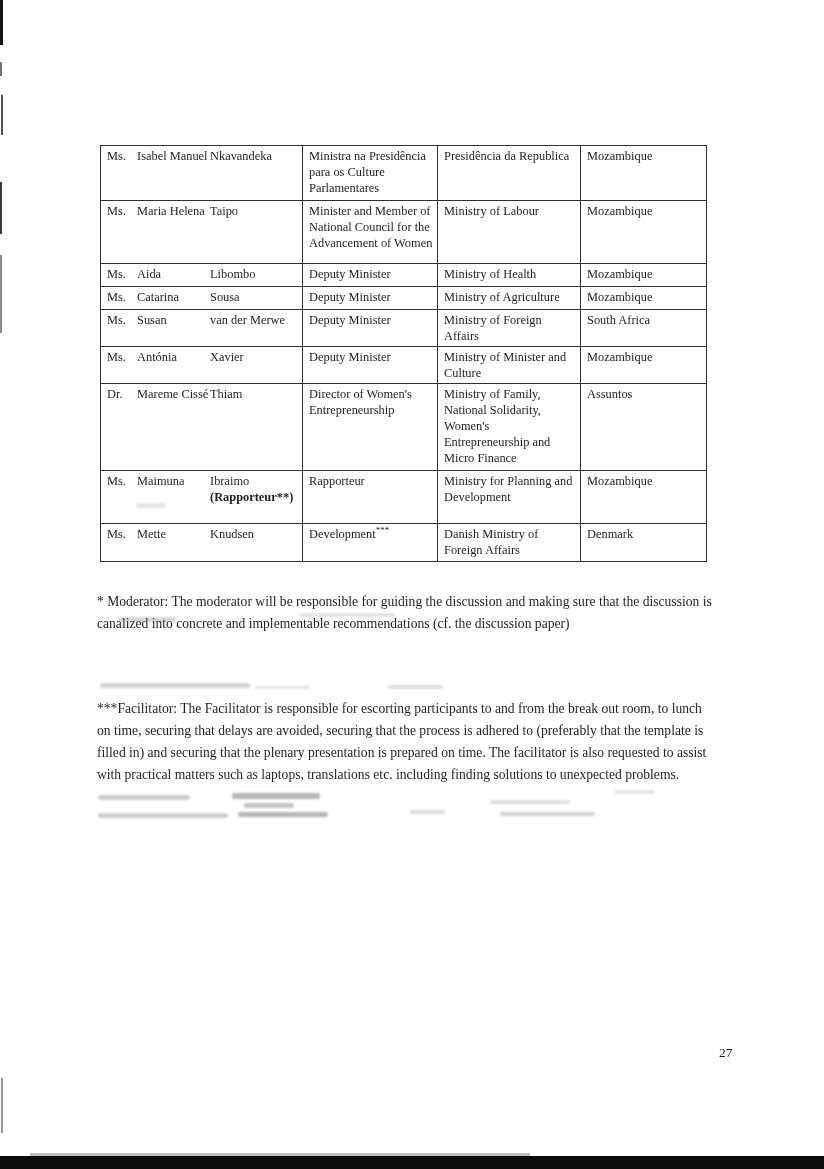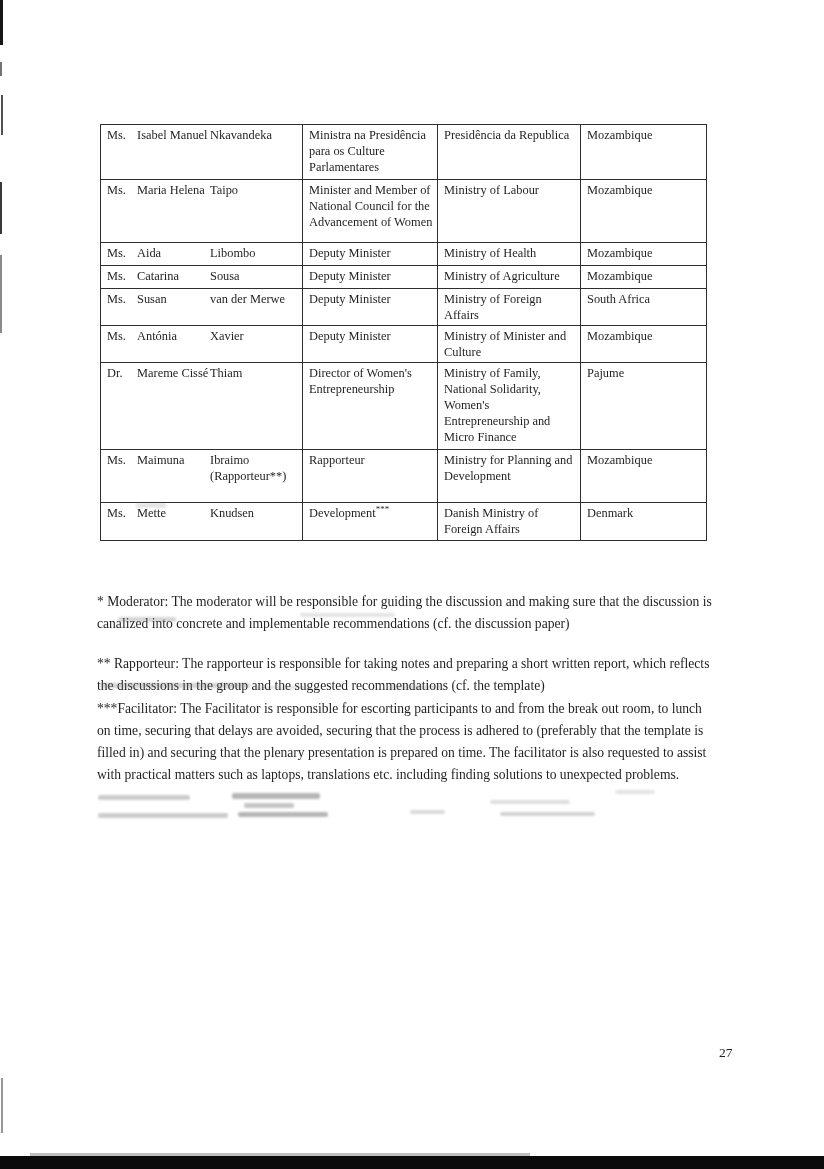--- a/index.html
+++ b/index.html
@@ -17,21 +17,21 @@
   }
   .page {
     position: absolute;
     inset: 0;
   }
 
   
   table.participants {
     position: absolute;
     left: 100px;
-    top: 124px;
+    top: 145px;
     width: 606px;
     border-collapse: collapse;
     table-layout: fixed;
     font-size: 12.4px;
     line-height: 16px;
   }
   table.participants td {
     border: 1px solid #2e2e2e;
     vertical-align: top;
     padding: 2px 4px 2px 6px;
@@ -42,21 +42,21 @@
   col.c-pos     { width: 135px; }
   col.c-org     { width: 143px; }
   col.c-country { width: 126px; }
 
   .name-grid {
     display: grid;
     grid-template-columns: 30px 73px 1fr;
   }
   .name-note {
     display: block;
-    font-weight: normal;
+    font-weight: bold;
     white-space: nowrap;
   }
   tr.r0 td { height: 50px; }
   tr.r1 td { height: 58px; }
   tr.r2 td { height: 33px; }
   tr.r3 td { height: 18px; }
   tr.r4 td { height: 18px; }
   tr.r5 td { height: 28px; }
   tr.r6 td { height: 31px; }
   tr.r7 td { height: 82px; }
@@ -204,21 +204,21 @@
       <tr class="r7">
         <td>
           <span class="name-grid">
             <span>Dr.</span>
             <span>Mareme Cissé</span>
             <span><span>Thiam</span><span class="name-note"></span></span>
           </span>
         </td>
         <td><span>Director of Women's Entrepreneurship</span><sup class="pos-sup"></sup></td>
         <td>Ministry of Family, National Solidarity, Women's Entrepreneurship and Micro Finance</td>
-        <td>Pajume</td>
+        <td>Assuntos</td>
       </tr>
       <tr class="r8">
         <td>
           <span class="name-grid">
             <span>Ms.</span>
             <span>Maimuna</span>
             <span><span>Ibraimo</span><span class="name-note">(Rapporteur**)</span></span>
           </span>
         </td>
         <td><span>Rapporteur</span><sup class="pos-sup"></sup></td>
@@ -235,21 +235,20 @@
         </td>
         <td><span>Development</span><sup class="pos-sup">***</sup></td>
         <td>Danish Ministry of Foreign Affairs</td>
         <td>Denmark</td>
       </tr>
     </tbody>
   </table>
 
   <p class="footnote fn-moderator"><b>* Moderator:</b> <span>The moderator will be responsible for guiding the discussion and making sure that the discussion is canalized into concrete and implementable recommendations (cf. the discussion paper)</span></p>
 
-  <p class="footnote fn-rapporteur"><b>** Rapporteur:</b> <span>The rapporteur is responsible for taking notes and preparing a short written report, which reflects the discussions in the group and the suggested recommendations (cf. the template)</span></p>
 
   <p class="footnote fn-facilitator"><b>***Facilitator:</b> <span>The Facilitator is responsible for escorting participants to and from the break out room, to lunch on time, securing that delays are avoided, securing that the process is adhered to (preferably that the template is filled in) and securing that the plenary presentation is prepared on time. The facilitator is also requested to assist with practical matters such as laptops, translations etc. including finding solutions to unexpected problems.</span></p>
 
   <div class="page-number">27</div>
 
   <div class="edge-mark" style="left:0;top:0;width:3px;height:45px;"></div>
   <div class="edge-mark" style="left:0;top:62px;width:2px;height:14px;opacity:.6;"></div>
   <div class="edge-mark" style="left:1px;top:95px;width:2px;height:40px;opacity:.75;"></div>
   <div class="edge-mark" style="left:0;top:182px;width:2px;height:52px;opacity:.85;"></div>
   <div class="edge-mark" style="left:0;top:255px;width:2px;height:78px;opacity:.5;"></div>

